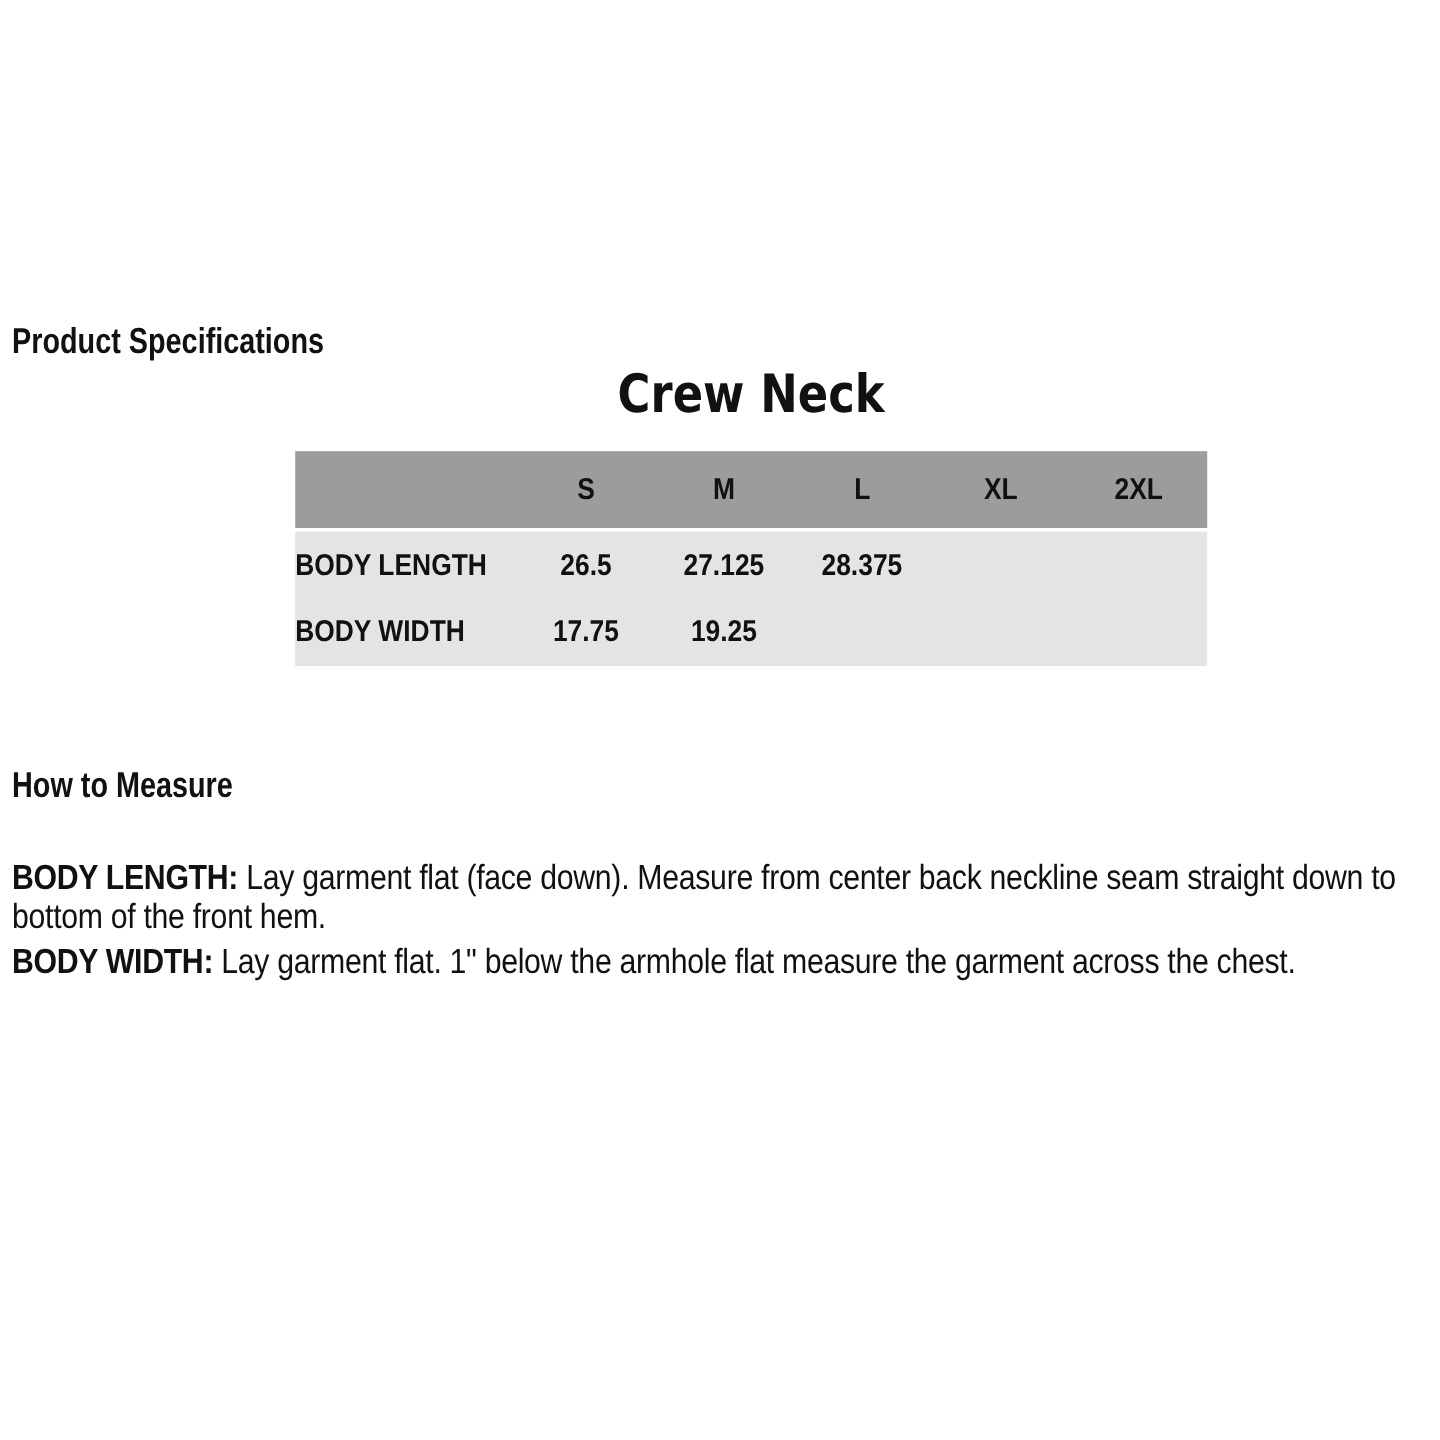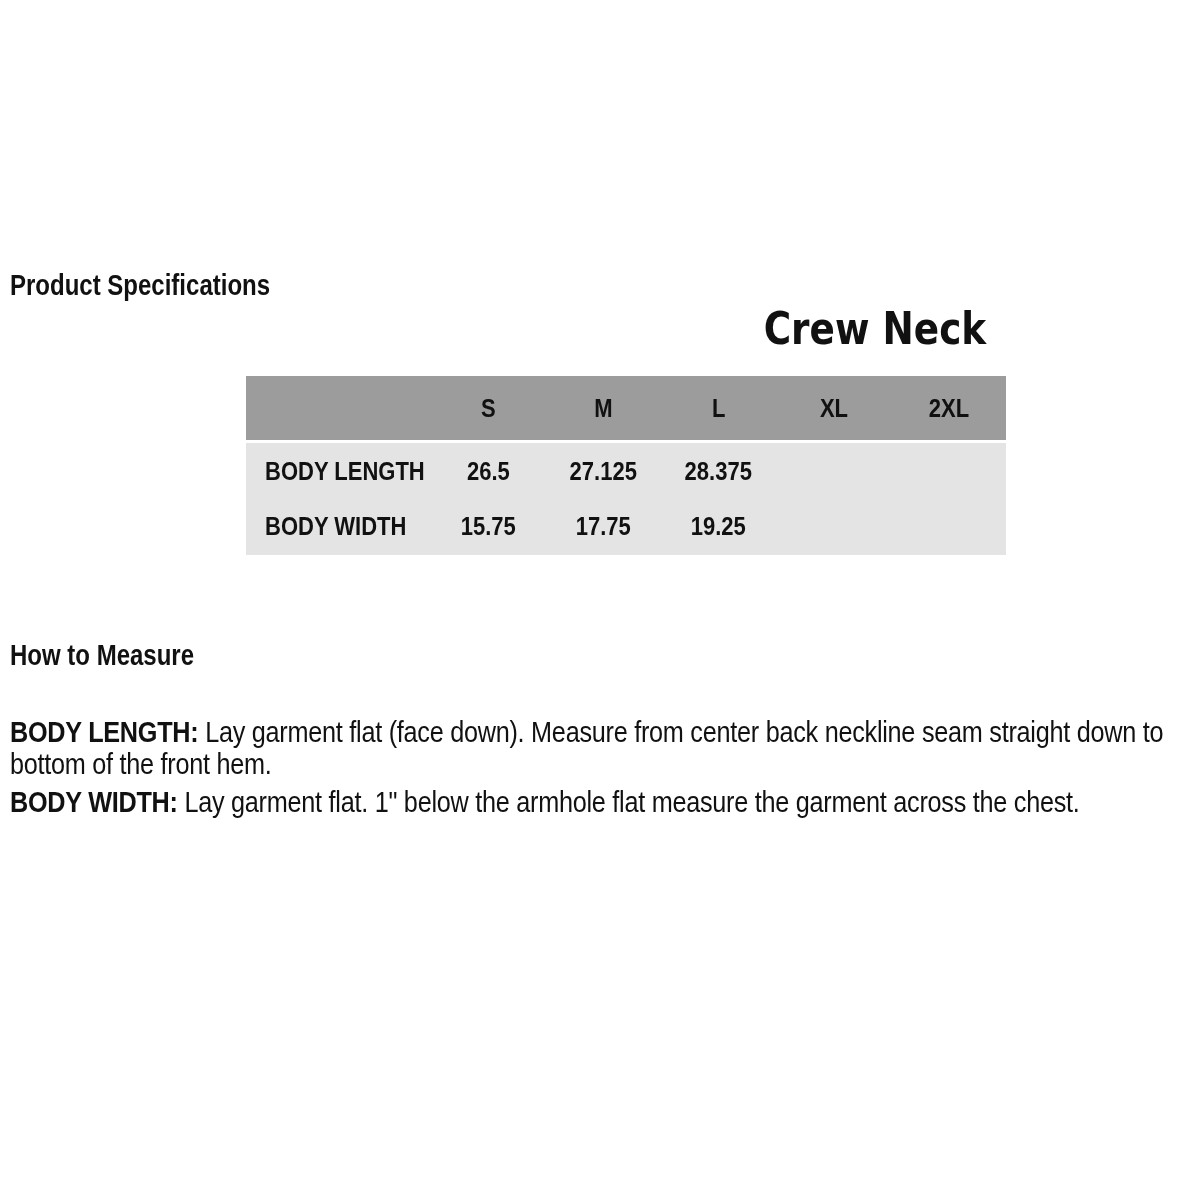--- a/index.html
+++ b/index.html
@@ -24,21 +24,21 @@
     transform-origin:left center;
   }
   .product-specs { left:10px; top:269px; }
   .how-to       { left:10px; top:639px; }
 
   
   .chart-title {
     position:absolute;
     left:246px; top:306px; width:760px;
     margin:0;
-    text-align:right;
+    text-align:center;
     font-family:"DejaVu Sans", sans-serif;
     font-size:44px;
     font-weight:bold;
     line-height:46px;
   }
   .chart-title .scale {
     display:inline-block;
     transform:scaleX(0.85);
     transform-origin:center;
     white-space:nowrap;
@@ -69,21 +69,21 @@
     justify-content:center;
     font-weight:bold;
     font-size:25px;
   }
   .cell > span {
     display:inline-block;
     transform:scaleX(0.88);
     transform-origin:center;
     white-space:nowrap;
   }
-  .label-cell { justify-content:flex-start; padding-left:19px; }
+  .label-cell { justify-content:flex-start; }
   .label-cell > span { transform-origin:left center; }
 
   
   .instructions {
     position:absolute;
     left:10px; top:716px;
     width:1362px;
     transform:scaleX(0.87);
     transform-origin:top left;
     font-size:29px;
@@ -138,23 +138,20 @@
           </div>
         <div class="cell">
             <span>28.375</span>
           </div>
       </div>
       <div class="chart-row">
         <div class="cell label-cell">
             <span>BODY WIDTH</span>
           </div>
         <div class="cell">
-            <span>15.75</span>
-          </div>
-        <div class="cell">
             <span>17.75</span>
           </div>
         <div class="cell">
             <span>19.25</span>
           </div>
       </div>
     </div>
 
   </div>
 

